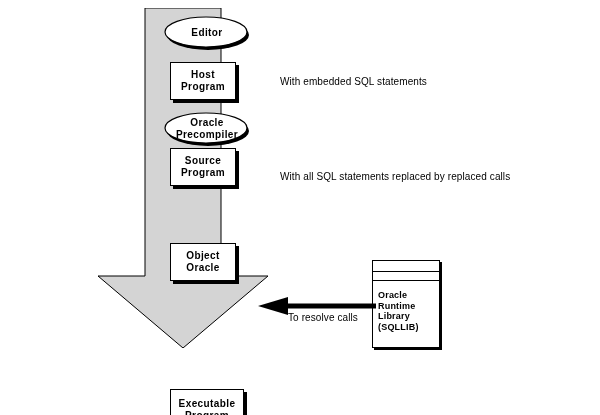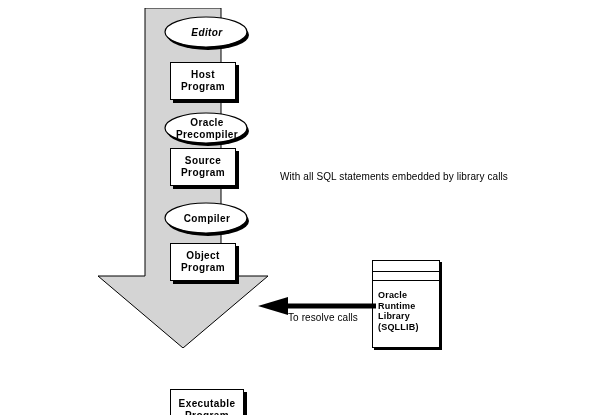--- a/index.html
+++ b/index.html
@@ -149,21 +149,21 @@
 </style>
 </head>
 <body>
 
 <div id="canvas">
 
   <svg id="flow-arrow" viewBox="0 0 170 340" width="170" height="340" aria-hidden="true">
     <polygon points="47,0 123,0 123,268 170,268 85,340 0,268 47,268" fill="#d4d4d4" stroke="#000000" stroke-width="1"></polygon>
   </svg>
 
-  <div class="ellipse-node" style="left:163px; top:14px;font-style:italic;">
+  <div class="ellipse-node" style="left:163px; top:14px;">
     <svg class="shape" viewBox="0 0 88 38" width="88" height="38" aria-hidden="true">
       <ellipse cx="45" cy="21" rx="41" ry="15" fill="#000000"></ellipse>
       <ellipse cx="43" cy="18" rx="41" ry="15" fill="#ffffff" stroke="#000000" stroke-width="1.2"></ellipse>
     </svg>
     <div class="node-label" style="padding-bottom:4px; padding-right:3px;">Editor</div>
   </div>
 
   <div class="box-node" style="left:170px; top:62px;">
     <div class="shape"></div>
     <div class="node-label">Host
@@ -178,43 +178,37 @@
     <div class="node-label" style="padding-bottom:4px; padding-right:3px;">Oracle
 Precompiler</div>
   </div>
 
   <div class="box-node" style="left:170px; top:148px;">
     <div class="shape"></div>
     <div class="node-label">Source
 Program</div>
   </div>
 
-  <div class="ellipse-node" style="left:163px; top:200px;">
-    <svg class="shape" viewBox="0 0 88 38" width="88" height="38" aria-hidden="true">
-      <ellipse cx="45" cy="21" rx="41" ry="15" fill="#000000"></ellipse>
-      <ellipse cx="43" cy="18" rx="41" ry="15" fill="#ffffff" stroke="#000000" stroke-width="1.2"></ellipse>
-    </svg>
-    <div class="node-label" style="padding-bottom:4px; padding-right:3px;">Compiler</div>
-  </div>
 
   <div class="box-node" style="left:170px; top:243px;">
     <div class="shape"></div>
     <div class="node-label">Object
-Program</div>
+Oracle</div>
   </div>
 
 
   <div class="box-node" style="left:170px; top:358px; width:76px; height:44px;margin-top:31px;">
     <div class="shape" style="width:72px; height:40px;"></div>
     <div class="node-label" style="width:74px; height:42px;">Executable
 Program</div>
   </div>
 
-
-  <div class="annotation" style="left:280px; top:171px;">With all SQL statements embedded by library calls</div>
+  <div class="annotation" style="left:280px; top:76px;">With embedded SQL statements</div>
+
+  <div class="annotation" style="left:280px; top:171px;">With all SQL statements replaced by replaced calls</div>
 
   <div id="runtime-library">
     <div class="lib-shape">
       <div class="lib-rule r1"></div>
       <div class="lib-rule r2"></div>
     </div>
     <div class="lib-label">Oracle
 Runtime
 Library
 (SQLLIB)</div>

